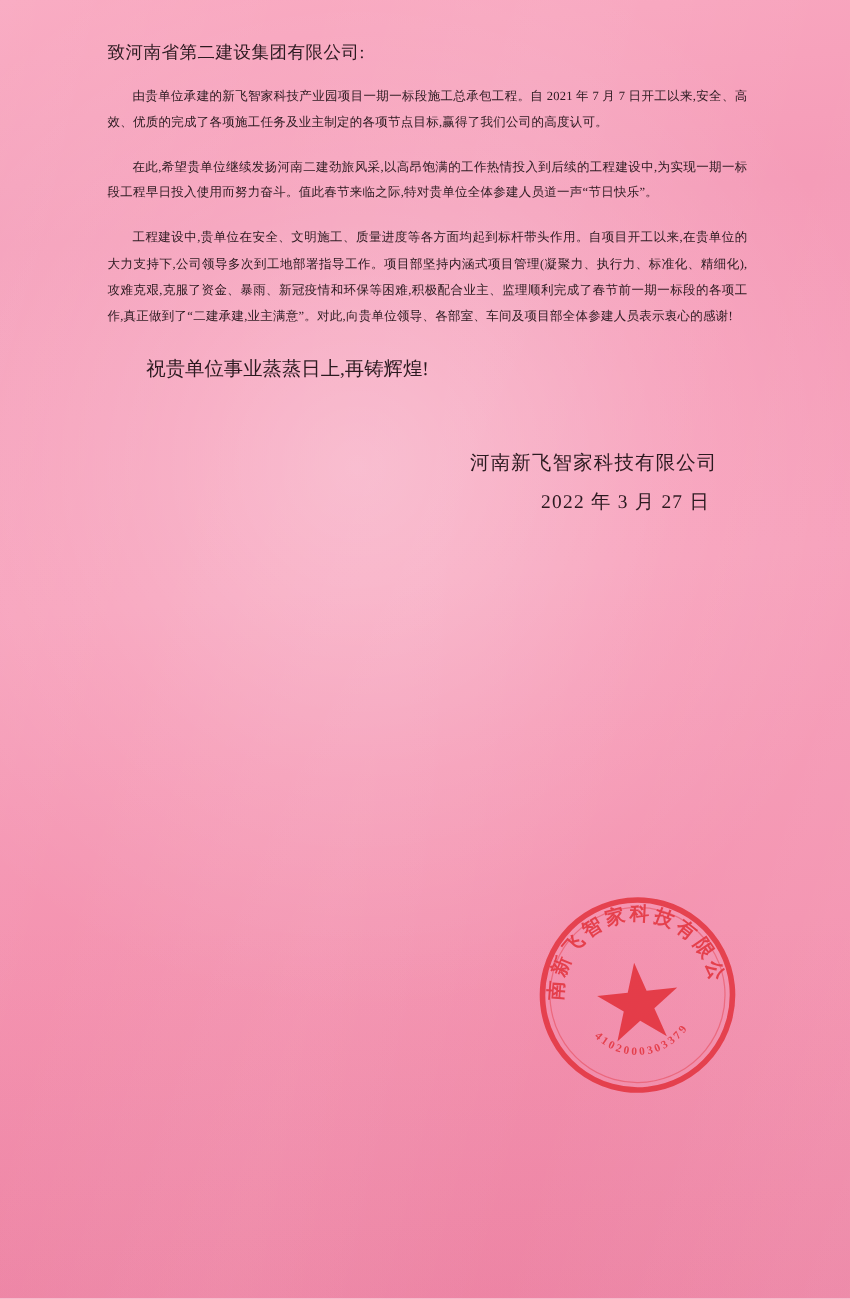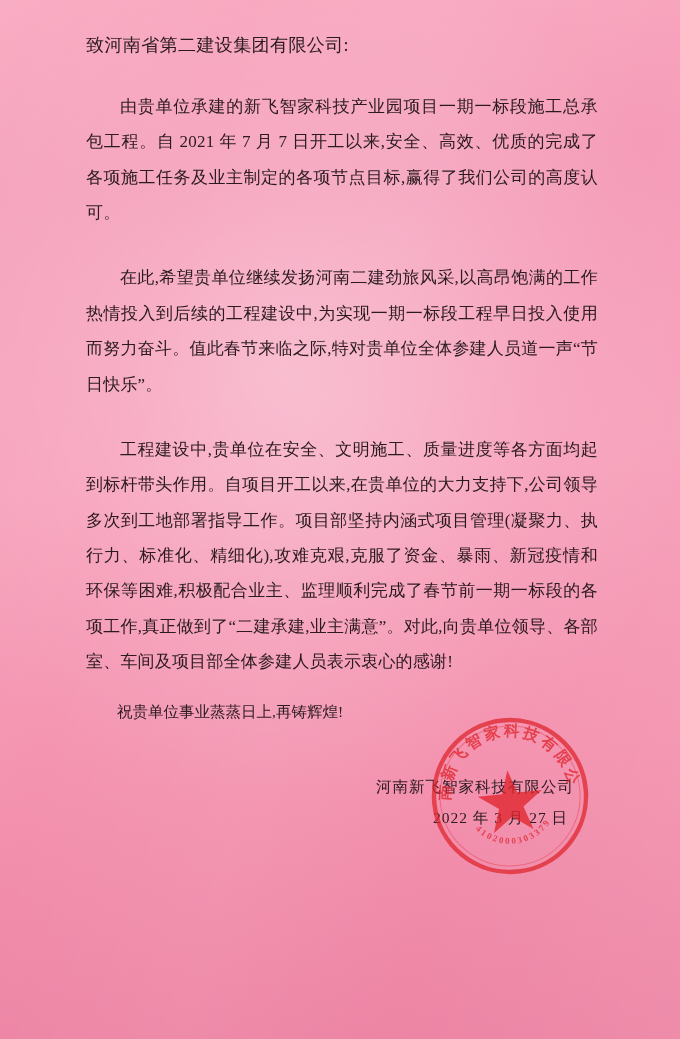--- a/index.html
+++ b/index.html
@@ -48,29 +48,29 @@
     font-weight: bold;
     letter-spacing: 4px;
     color: #2b1a20;
     margin-top: 56px;
     margin-bottom: 0;
     font-family: "Liberation Serif", "DejaVu Serif", serif;
   }
 
   .salutation {
     margin-top: 32px;
-    font-size: 18px;
+    font-size: 14px;
     color: #2b1a20;
     letter-spacing: 0.4px;
     line-height: 1.5;
   }
 
   .para {
-    margin-top: 30px;
-    font-size: 17px;
+    margin-top: 15px;
+    font-size: 10px;
     color: #2b1a20;
     line-height: 2.08;
     text-indent: 2em;
     text-align: justify;
     text-justify: inter-ideograph;
     letter-spacing: 0.2px;
   }
 
   .closing {
     margin-top: 16px;

